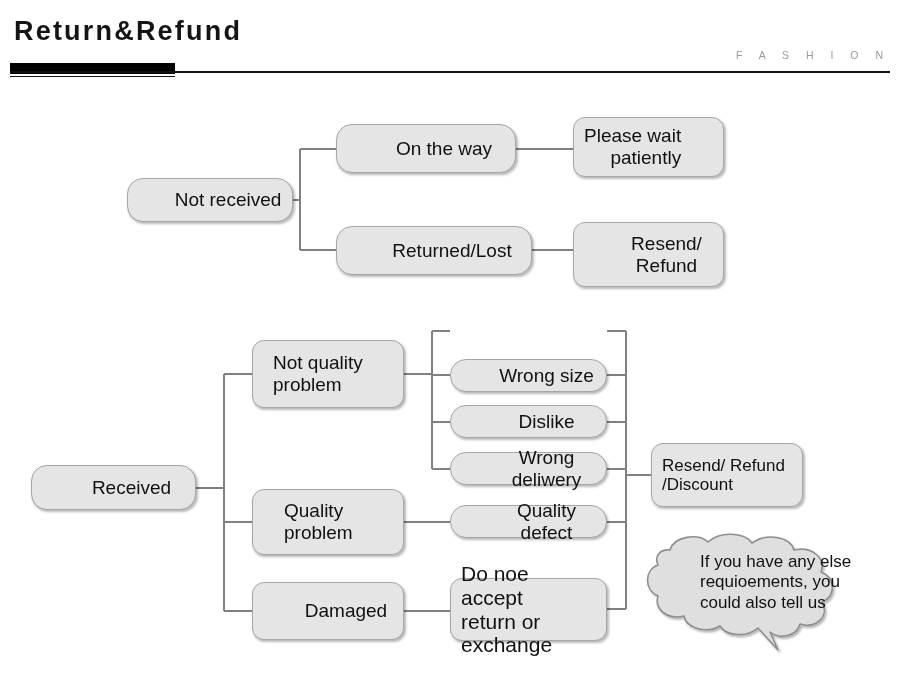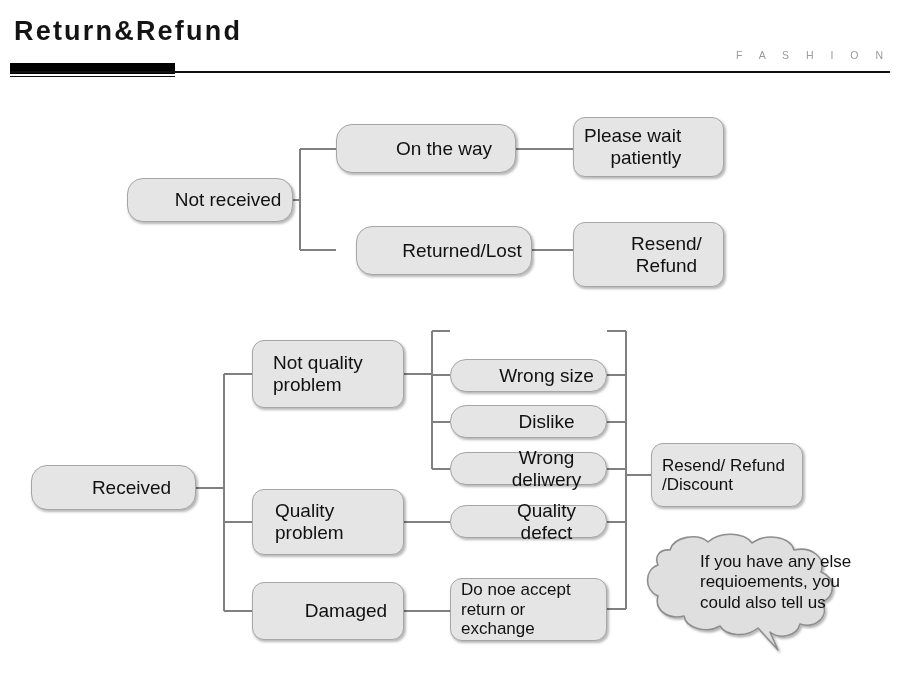--- a/index.html
+++ b/index.html
@@ -120,48 +120,48 @@
       <path d="M607,609 H626"></path>
       <path d="M626,331 V609"></path>
       <path d="M626,475 H651"></path>
     </g>
   </svg>
 
   <div class="node pill c" style="left:99px;top:178px;width:166px;height:44px;margin-left:28px;">Not received</div>
 
   <div class="node pill c" style="left:336px;top:124px;width:180px;height:49px;">On the way</div>
 
-  <div class="node pill c" style="left:336px;top:226px;width:176px;height:49px;margin-left:20px;">Returned/Lost</div>
+  <div class="node pill c" style="left:336px;top:226px;width:196px;height:49px;">Returned/Lost</div>
 
   <div class="node r12 l" style="left:573px;top:117px;width:151px;height:60px;text-align:right;">Please wait
 patiently</div>
 
   <div class="node pill c" style="left:31px;top:465px;width:165px;height:45px;">Received</div>
 
   <div class="node r12 c" style="left:573px;top:222px;width:151px;height:65px;">Resend/
 Refund</div>
 
   <div class="node r12 l" style="left:252px;top:340px;width:152px;height:68px;padding-left:20px;">Not quality
 problem</div>
 
-  <div class="node r12 l" style="left:252px;top:489px;width:152px;height:66px;padding-left:22px;">Quality
+  <div class="node r12 l" style="left:252px;top:489px;width:152px;height:66px;padding-left:31px;">Quality
 problem</div>
 
   <div class="node r12 c" style="left:252px;top:582px;width:152px;height:58px;">Damaged</div>
 
 
   <div class="node pill c" style="left:450px;top:359px;width:157px;height:33px;">Wrong size</div>
 
   <div class="node pill c" style="left:450px;top:405px;width:157px;height:33px;">Dislike</div>
 
   <div class="node pill c" style="left:450px;top:452px;width:157px;height:33px;">Wrong deliwery</div>
 
   <div class="node pill c" style="left:450px;top:505px;width:157px;height:33px;">Quality defect</div>
 
-  <div class="node r12 l" style="left:450px;top:578px;width:157px;height:63px;font-size:17px;">Do noe accept
+  <div class="node r12 l" style="left:450px;top:578px;width:157px;height:63px;font-size:21px;">Do noe accept
 return or
 exchange</div>
 
   <div class="node r12 l" style="left:651px;top:443px;width:152px;height:64px;font-size:17px;">Resend/ Refund
 /Discount</div>
 
   <div class="cloud" style="left:638px;top:530px;width:215px;height:125px;">
     <svg width="215" height="125" viewBox="0 0 215 125" xmlns="http://www.w3.org/2000/svg">
       <g transform="translate(2,2)">
         <path d="

